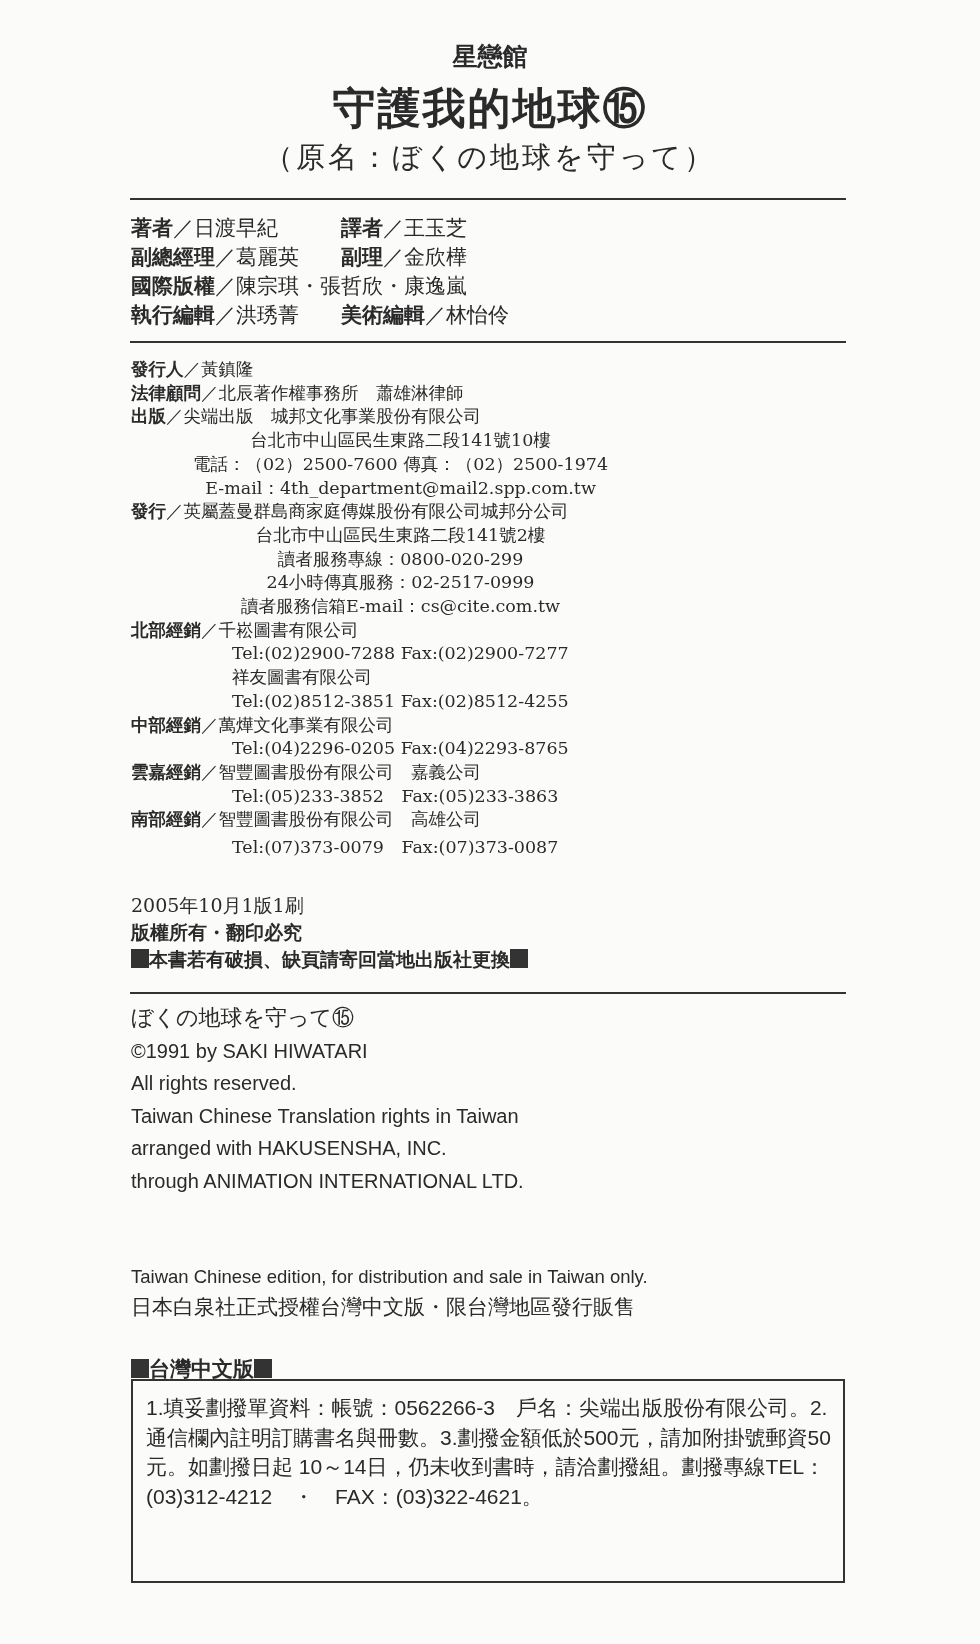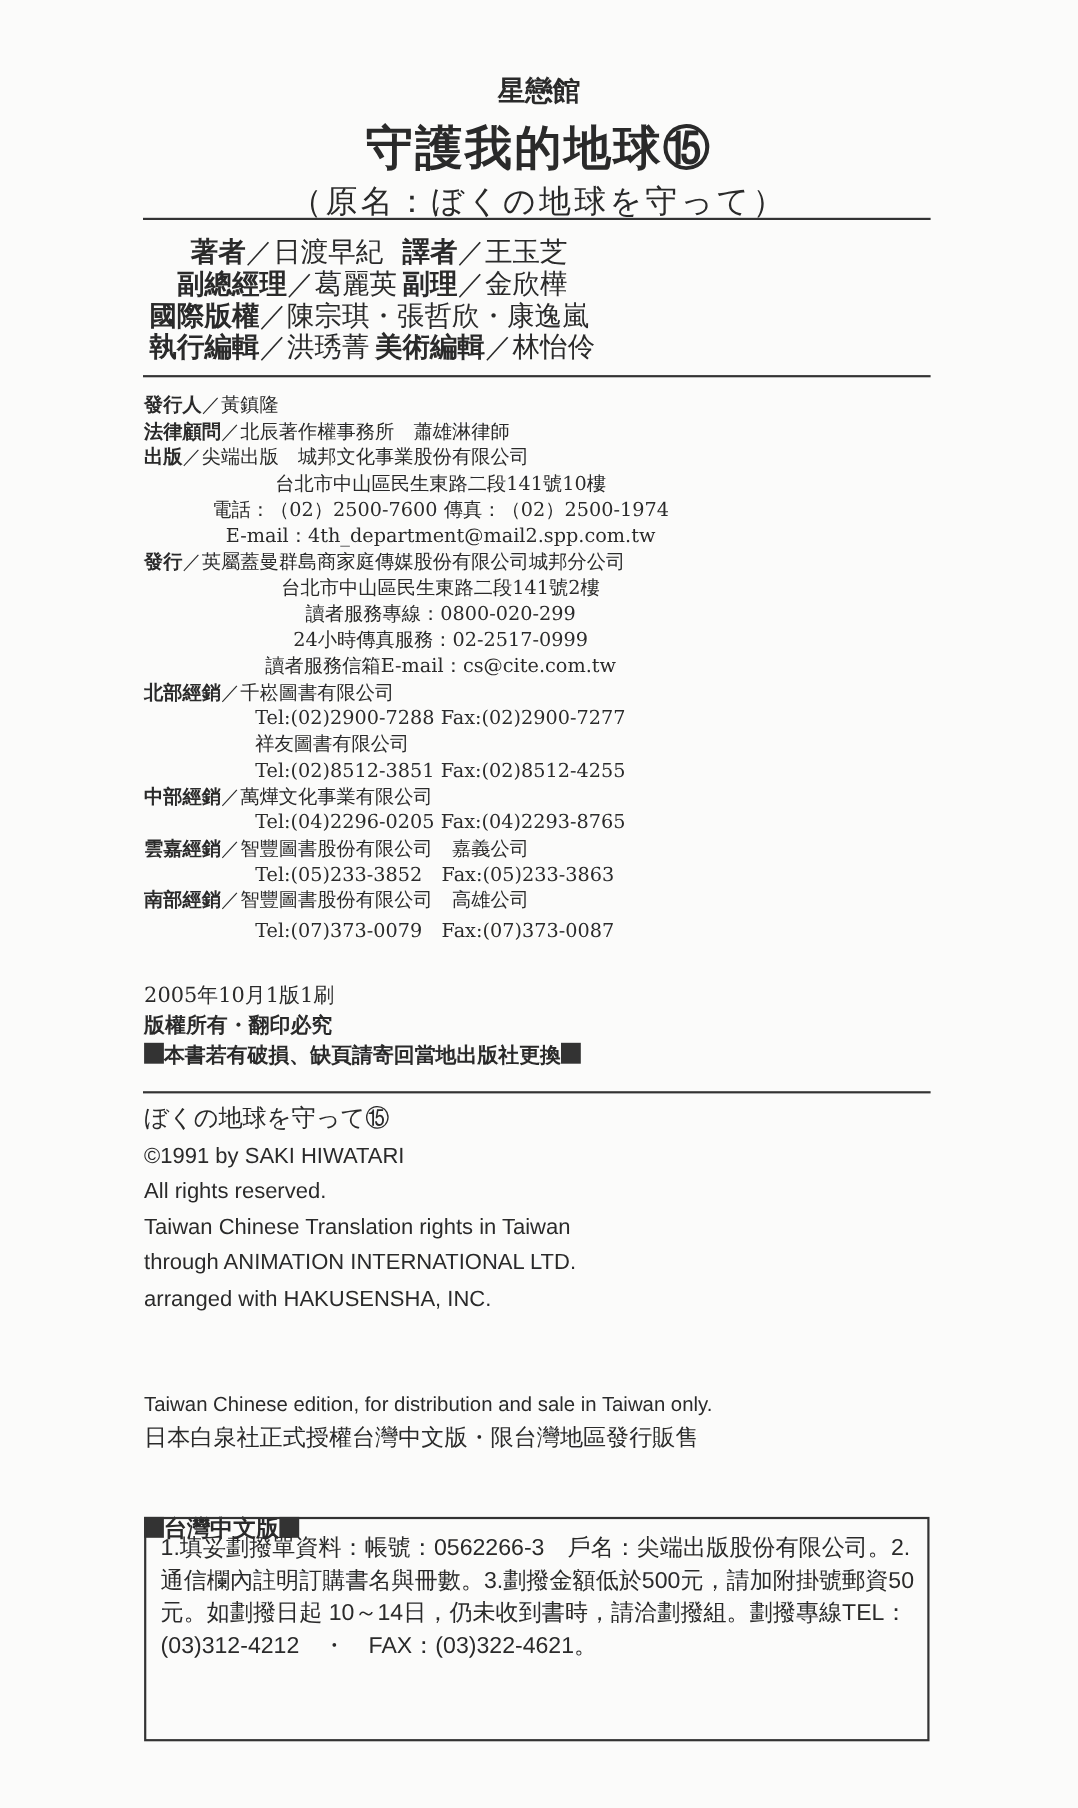--- a/index.html
+++ b/index.html
@@ -1,40 +1,40 @@
 <!DOCTYPE html>
 <html><head>
 <meta charset="utf-8">
 <style>
   html, body { margin:0; padding:0; }
   body {
     width:980px; height:1644px; background:#fbfbfa; position:relative; overflow:hidden;
     color:#2a2a2a; font-family:"DejaVu Sans", sans-serif;
   }
   .abs { position:absolute; white-space:nowrap; }
-  .center { left:0; width:980px; text-align:center;margin-top:26px; }
+  .center { left:0; width:980px; text-align:center; }
   .series { top:40px; font-size:25px; font-weight:bold; }
   .title { top:80px; font-size:43px; font-weight:bold; letter-spacing:2px; }
   .orig { top:138px; font-size:29px; letter-spacing:3px; }
   .rule { position:absolute; left:130px; width:716px; height:2px; background:#333; }
-  .credits { left:131px; font-size:25px; line-height:29px;text-align:center; }
+  .credits { left:131px; font-size:21px; line-height:29px; }
   .credits .row span { display:inline-block; }
   .b { font-weight:bold; }
   .serif { font-family:"DejaVu Serif", serif; }
   .pub { left:131px; font-size:17.5px; line-height:23.7px; }
   .pub .l { font-weight:bold; font-family:"DejaVu Sans", sans-serif; }
   .pub .v { font-family:"DejaVu Serif", serif; }
   .ind1 { padding-left:62px;text-align:center; }
   .ind2 { padding-left:101px; }
   .edition { left:131px; font-size:19px; line-height:27px; }
   .jp { left:131px; font-size:20px; line-height:32.5px; font-family:"Liberation Sans", sans-serif; }
   .jp .first { font-size:22px; font-family:"DejaVu Sans", sans-serif; }
   .tw { left:131px; font-size:18.5px; line-height:30px; font-family:"Liberation Sans", sans-serif; }
   .tw .zh { font-size:21px; font-family:"DejaVu Sans", sans-serif; }
-  .twbadge { left:131px; top:1355px; font-size:21px; font-weight:bold;margin-top:20px; }
+  .twbadge { left:131px; top:1355px; font-size:21px; font-weight:bold; }
   .box { position:absolute; left:131px; top:1379px; width:714px; height:204px; border:2px solid #333; box-sizing:border-box; }
   .box .inner { position:absolute; left:13px; top:12px; width:690px; font-size:21px; line-height:29.5px; font-family:"Liberation Sans", sans-serif; white-space:normal; }
   .sq { display:inline-block; width:18px; height:19px; background:#333; vertical-align:-2px; }
 </style>
 </head>
 <body>
 
 <div class="abs center series">星戀館</div>
 <div class="abs center title">守護我的地球⑮</div>
 <div class="abs center orig">（原名：ぼくの地球を守って）</div>
@@ -88,22 +88,22 @@
   <div class="b"><span class="sq"></span><span>本書若有破損、缺頁請寄回當地出版社更換</span><span class="sq"></span></div>
 </div>
 
 <div class="rule" style="top:992px"></div>
 
 <div class="abs jp" style="top:1002px">
   <div class="first">ぼくの地球を守って⑮</div>
   <div>©1991 by SAKI HIWATARI</div>
   <div>All rights reserved.</div>
   <div>Taiwan Chinese Translation rights in Taiwan</div>
+  <div>arranged with HAKUSENSHA, INC.</div>
   <div>through ANIMATION INTERNATIONAL LTD.</div>
-  <div>arranged with HAKUSENSHA, INC.</div>
 </div>
 
 <div class="abs tw" style="top:1262px">
   <div>Taiwan Chinese edition, for distribution and sale in Taiwan only.</div>
   <div class="zh">日本白泉社正式授權台灣中文版・限台灣地區發行販售</div>
 </div>
 
 <div class="abs twbadge"><span class="sq"></span><span>台灣中文版</span><span class="sq"></span></div>
 
 <div class="box">

